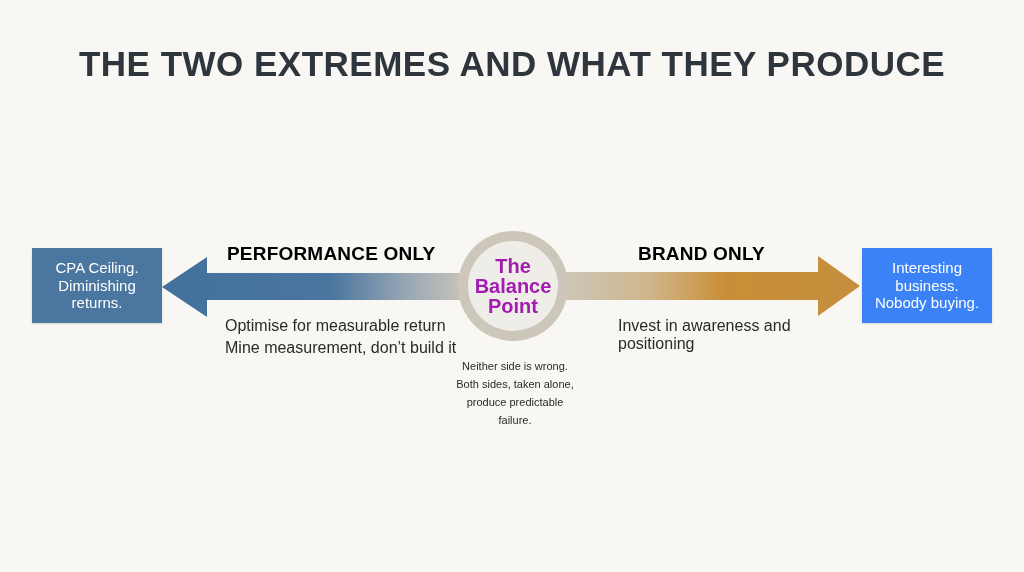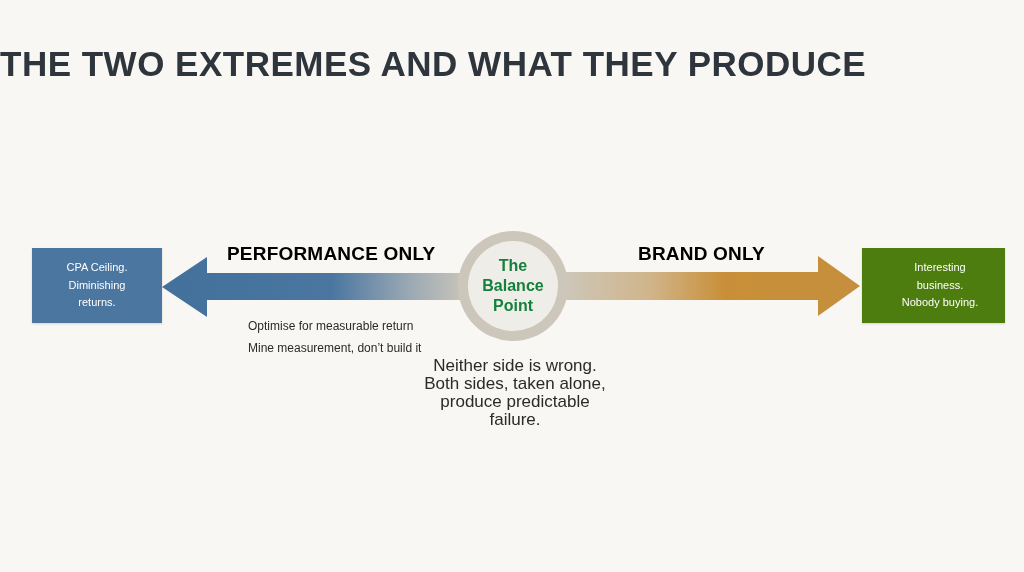--- a/index.html
+++ b/index.html
@@ -4,58 +4,58 @@
 <style>
   html, body { margin: 0; padding: 0; }
   body {
     width: 1024px; height: 572px; overflow: hidden;
     background: #f8f7f3;
     font-family: "Liberation Sans", "DejaVu Sans", sans-serif;
     position: relative;
   }
   .title {
     position: absolute; left: 0; top: 44px; width: 1024px;
-    text-align: left; font-size: 35px; font-weight: 700;
+    text-align: center; font-size: 35px; font-weight: 700;
     color: #2e353c; letter-spacing: 0.5px;
   }
   .box {
     position: absolute; top: 248px; width: 130px; height: 75px;
-    color: #ffffff; font-size: 11px; line-height: 17.5px;
+    color: #ffffff; font-size: 15px; line-height: 17.5px;
     display: flex; align-items: center; justify-content: center; text-align: center;
     box-shadow: 0 1px 2px rgba(0,0,0,0.15);
   }
   .box span { display: block; white-space: pre-line; }
   .box-left { left: 32px; background: #4a76a0; }
-  .box-right { left: 862px; background: #4d7c0f; padding-left: 13px; }
+  .box-right { left: 862px; background: #3b82f6; }
   svg.arrows { position: absolute; left: 0; top: 0; }
   .label {
     position: absolute; top: 243px; font-size: 19px; font-weight: 700; letter-spacing: 0.2px;
   }
   .label-left { left: 227px; color: #000000; }
   .label-right { left: 638px; color: #000000; }
   .circle-outer {
     position: absolute; left: 458px; top: 231px; width: 110px; height: 110px;
     border-radius: 50%; background: #cdc7bb;
   }
   .circle-inner {
     position: absolute; left: 468px; top: 241px; width: 90px; height: 90px;
     border-radius: 50%; background: #efede8;
     display: flex; align-items: center; justify-content: center; text-align: center;
   }
   .circle-inner span {
-    font-size: 16px; font-weight: 700; color: #15803d; line-height: 20px; white-space: pre-line;
+    font-size: 20px; font-weight: 700; color: #a21caf; line-height: 20px; white-space: pre-line;
   }
-  .list { position: absolute; font-size: 12px; color: #2a2a2a; margin-left: 23px; }
+  .list { position: absolute; font-size: 16px; color: #2a2a2a; }
   .list .item { line-height: 18px; margin-bottom: 4px; }
   .list-left { left: 225px; top: 317px; }
   .list-right { left: 618px; top: 317px; width: 190px; }
   .list-right .item { margin-bottom: 7px; }
   .center-note {
     position: absolute; left: 420px; top: 357px; width: 190px;
-    text-align: center; font-size: 17px; line-height: 18px; color: #2a2a2a; white-space: pre-line;
+    text-align: center; font-size: 11px; line-height: 18px; color: #2a2a2a; white-space: pre-line;
   }
 </style>
 </head>
 <body>
 
 <div class="title">THE TWO EXTREMES AND WHAT THEY PRODUCE</div>
 
 <svg class="arrows" width="1024" height="572">
   <defs>
     <linearGradient id="gl" x1="162" y1="0" x2="470" y2="0" gradientUnits="userSpaceOnUse">
@@ -100,13 +100,14 @@
   <div class="item">Optimise for measurable return</div>
   <div class="item">Mine measurement, don’t build it</div>
 </div>
 
 <div class="center-note">Neither side is wrong.
 Both sides, taken alone,
 produce predictable
 failure.</div>
 
 <div class="list list-right">
+  <div class="item">Invest in awareness and positioning</div>
 </div>
 
 </body></html>

